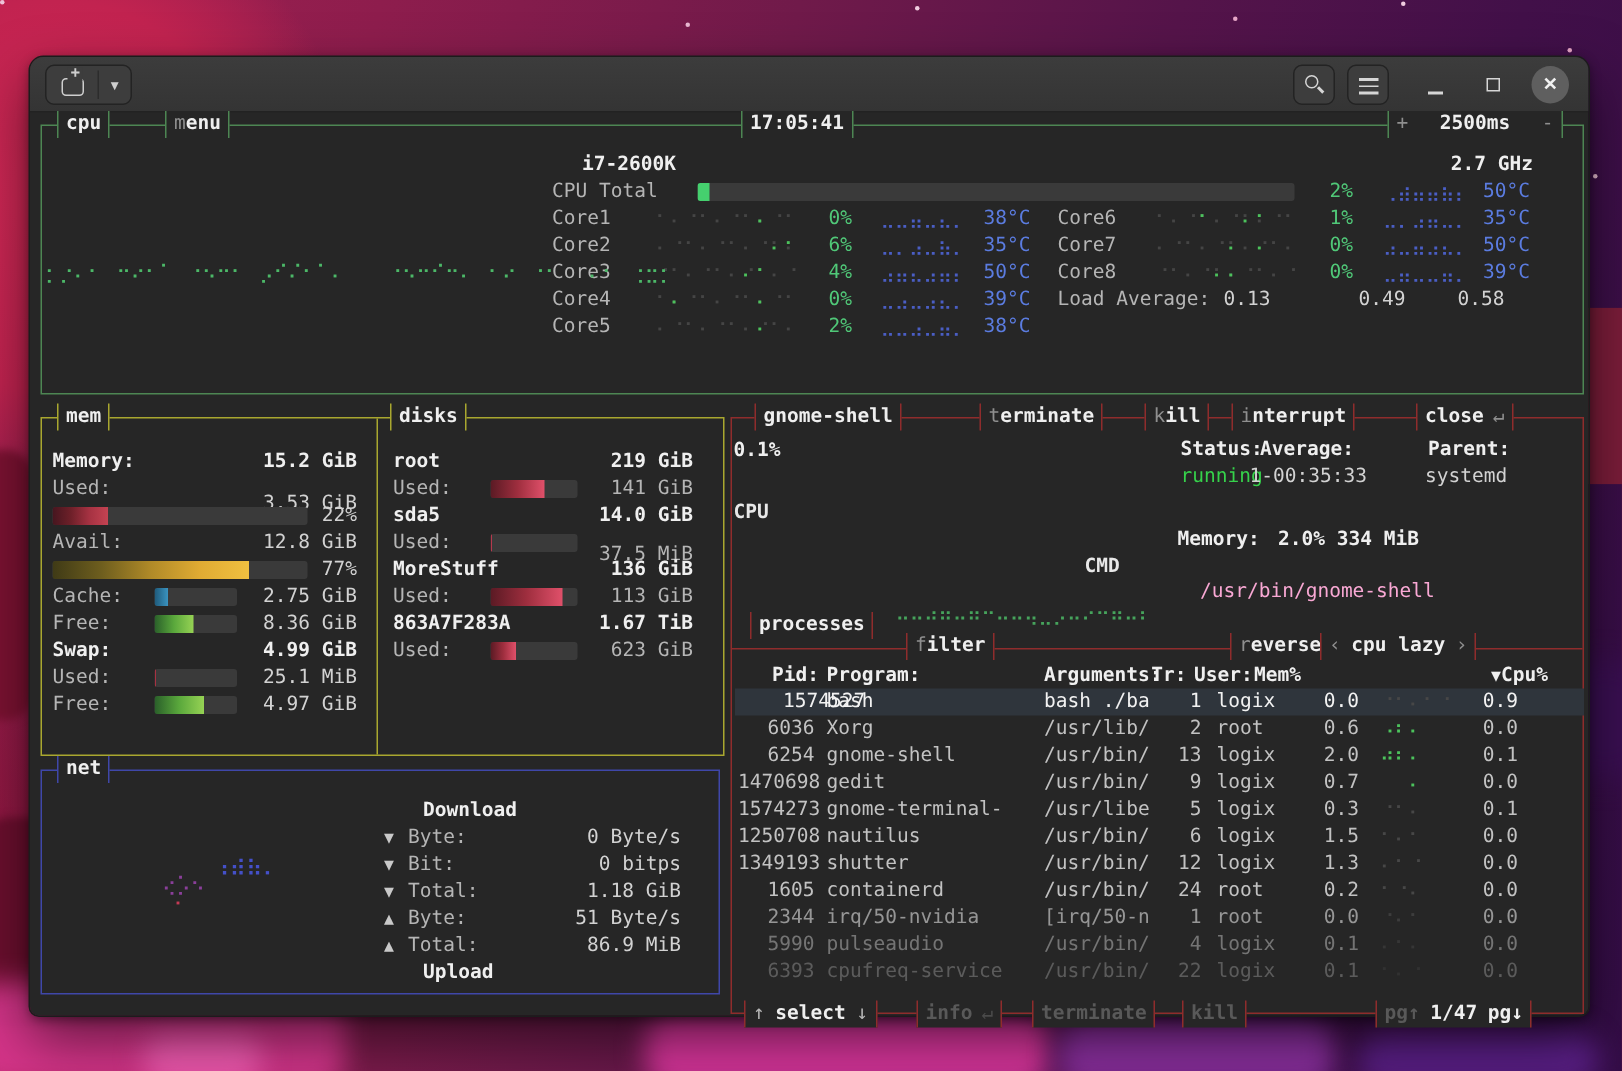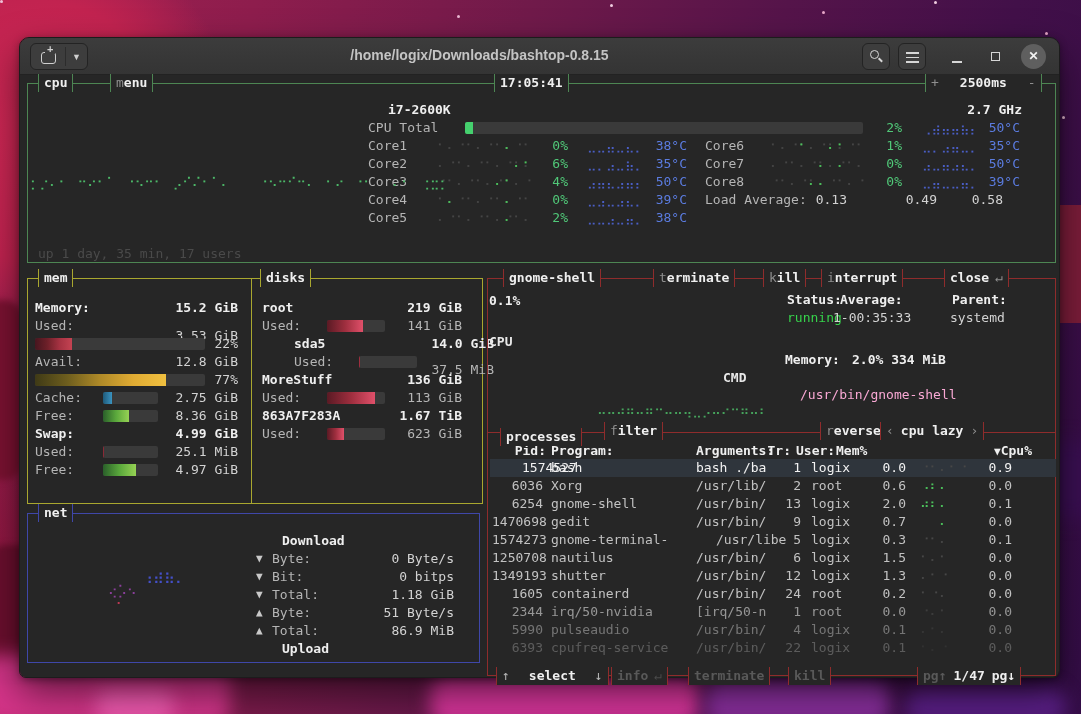--- a/index.html
+++ b/index.html
@@ -96,21 +96,20 @@
     <div class="tabgrp">
       <div class="ntb">
         <span class="nt"></span>
         <span class="ntplus">+</span>
       </div>
       <div class="sep"></div>
       <div class="chv">
         <span +="" ron-down-icon="">▼</span>
       </div>
     </div>
-    <div class="wtitle">/home/logix/Downloads/bashtop-0.8.15</div>
     <div class="tbbtn" style="left:842px;width:28px;">
       <span class="mag"></span>
     </div>
     <div class="tbbtn ham" style="left:878px;width:28px;">
       <span style="top:8px;"></span>
       <span style="top:12.5px;"></span>
       <span style="top:17px;"></span>
     </div>
     <div class="glyphbtn" style="left:924px;">
       <span class="minbar"></span>
@@ -217,21 +216,20 @@
           <span class="t bl r" style="left:273px;width:42px;">39°C</span>
         </div>
       </div>
 
     <span class="t g" style="left:685px;top:115px;">Load Average:</span>
     <span class="t v r" style="left:782px;top:115px;width:45px;">0.13</span>
     <span class="t v r" style="left:857px;top:115px;width:60px;">0.49</span>
     <span class="t v r" style="left:923px;top:115px;width:60px;">0.58</span>
 
     <span class="t" style="left:10px;top:98px;color:#4cb868;">⡂⡐⠄⠂⠀⠒⠔⠂⠁⠀⠐⠢⠒⠂⠀⡠⠊⠌⠂⠁⠄⠀⠀⠀⠐⠢⠒⠊⠒⠄⠀⠂⠔⠀⠐⠂⠀⠀⠄⠂⠀⢐⣒⡂</span>
-    <span class="t dimtx" style="left:18px;top:169px;">up 1 day, 35 min, 17 users</span>
 
     <div class="box" style="left:7px;top:202px;width:456px;height:226px;border-color:#a9a72f;">
       <div class="vline" style="left:223px;"></div>
     </div>
     <span class="blabel ly" style="left:18px;top:193px;"><span class="w">mem</span></span>
     <span class="blabel ly" style="left:240px;top:193px;"><span class="w">disks</span></span>
 
     <span class="t w" style="left:15px;top:223px;">Memory:</span>
     <span class="t w r" style="left:110px;top:223px;width:108px;">15.2 GiB</span>
     <span class="t g" style="left:15px;top:241px;">Used:</span>
@@ -274,21 +272,21 @@
         <div style="position:relative;height:36px;">
           <span class="t w" style="left:0;top:0;">root</span>
           <span class="t w r" style="left:88px;top:0;width:112px;">219 GiB</span>
           <span class="t g" style="left:0;top:18px;">Used:</span>
           <span class="mbar" style="left:65px;top:21px;width:58px;">
             <span class="mfill g-dred" style="width: 62%;"></span>
           </span>
           <span class="t g r" style="left:88px;top:18px;width:112px;">141 GiB</span>
         </div>
 
-        <div style="position:relative;height:36px;margin-left:32px;">
+        <div style="position:relative;height:36px;">
           <span class="t w" style="left:0;top:0;">sda5</span>
           <span class="t w r" style="left:88px;top:0;width:112px;">14.0 GiB</span>
           <span class="t g" style="left:0;top:18px;">Used:</span>
           <span class="mbar" style="left:65px;top:21px;width:58px;">
             <span class="mfill g-dred" style="width: 2%;"></span>
           </span>
           <span class="t g r" style="left:88px;top:26px;width:112px;">37.5 MiB</span>
         </div>
 
         <div style="position:relative;height:36px;">
@@ -371,21 +369,21 @@
     <span class="t w" style="left:820px;top:215px;">Average:</span>
     <span class="t v" style="left:813px;top:233px;">1-00:35:33</span>
     <span class="t w" style="left:932px;top:215px;">Parent:</span>
     <span class="t v" style="left:930px;top:233px;">systemd</span>
     <span class="t w" style="left:765px;top:275px;">Memory:</span>
     <span class="t w" style="left:832px;top:275px;">2.0% 334 MiB</span>
     <div class="t vert" style="left:703px;top:292px;">CMD</div>
     <span class="t" style="left:780px;top:310px;color:#f9a8d4;">/usr/bin/gnome-shell</span>
     <span class="t" style="left:577px;top:326px;color:#46a35c;">⠤⠤⠴⠶⠤⠶⠒⠤⠤⢤⣀⡠⠤⠔⠒⠶⠤⠆</span>
 
-    <span class="blabel lr" style="left:480px;top:352px;text-align:right;"><span class="w">processes</span></span>
+    <span class="blabel lr" style="left:480px;top:332px;text-align:right;"><span class="w">processes</span></span>
     <span class="blabel lr" style="left:584px;top:346px;"><span class="hk">f</span><span class="w">ilter</span></span>
     <span class="blabel lr" style="left:800px;top:346px;"><span class="hk">r</span><span class="w">everse</span></span>
     <span class="blabel lr" style="left:860px;top:346px;"><span class="hk">‹</span><span class="w" style="margin:0 7px;">cpu lazy</span><span class="hk">›</span></span>
 
     <span class="t w r" style="left:470px;top:366px;width:56px;">Pid:</span>
     <span class="t w" style="left:531px;top:366px;">Program:</span>
     <span class="t w" style="left:676px;top:366px;">Arguments:</span>
     <span class="t w r" style="left:743px;top:366px;width:28px;">Tr:</span>
     <span class="t w" style="left:776px;top:366px;">User:</span>
     <span class="t w" style="left:816px;top:366px;">Mem%</span>
@@ -433,21 +431,21 @@
           <span class="t r" style="left:283px;width:28px;">9</span>
           <span class="t" style="left:321px;">logix</span>
           <span class="t r" style="left:366px;width:50px;">0.7</span>
           <span class="t act" style="left:430px;">⠀⠀⠄</span>
           <span class="t r" style="left:472px;width:50px;">0.0</span>
         </div>
 
         <div class="prow">
           <span class="t r" style="left:2px;width:51px;">1574273</span>
           <span class="t" style="left:61px;">gnome-terminal-</span>
-          <span class="t" style="left:206px;margin-left:20px;">/usr/libe</span>
+          <span class="t" style="left:206px;">/usr/libe</span>
           <span class="t r" style="left:283px;width:28px;">5</span>
           <span class="t" style="left:321px;">logix</span>
           <span class="t r" style="left:366px;width:50px;">0.3</span>
           <span class="t ddim" style="left:430px;">⠐⠂⠄</span>
           <span class="t r" style="left:472px;width:50px;">0.1</span>
         </div>
 
         <div class="prow">
           <span class="t r" style="left:2px;width:51px;">1250708</span>
           <span class="t" style="left:61px;">nautilus</span>
@@ -508,20 +506,20 @@
           <span class="t" style="left:61px;">cpufreq-service</span>
           <span class="t" style="left:206px;">/usr/bin/</span>
           <span class="t r" style="left:283px;width:28px;">22</span>
           <span class="t" style="left:321px;">logix</span>
           <span class="t r" style="left:366px;width:50px;">0.1</span>
           <span class="t ddim" style="left:430px;">⠂⠄⠐</span>
           <span class="t r" style="left:472px;width:50px;">0.0</span>
         </div>
       </div>
 
-    <span class="blabel lr" style="left:476px;top:591px;"><span class="g">↑</span><span class="w" style="margin:0 19px;">select</span><span class="g">↓</span></span>
+    <span class="blabel lr" style="left:476px;top:591px;"><span class="g">↑</span><span class="w" style="margin:0 7px;">select</span><span class="g">↓</span></span>
     <span class="blabel lr" style="left:591px;top:591px;"><span class="dimbtn">info</span><span class="dimtx" style="margin-left:6px;">↵</span></span>
     <span class="blabel lr" style="left:668px;top:591px;"><span class="dimbtn">terminate</span></span>
     <span class="blabel lr" style="left:768px;top:591px;"><span class="dimbtn">kill</span></span>
     <span class="blabel lr" style="left:897px;top:591px;"><span class="dimbtn">pg↑</span><span class="w" style="margin:0 7px;">1/47</span><span class="w">pg↓</span></span>
 
   </div>
 </div>
 
 </body></html>

